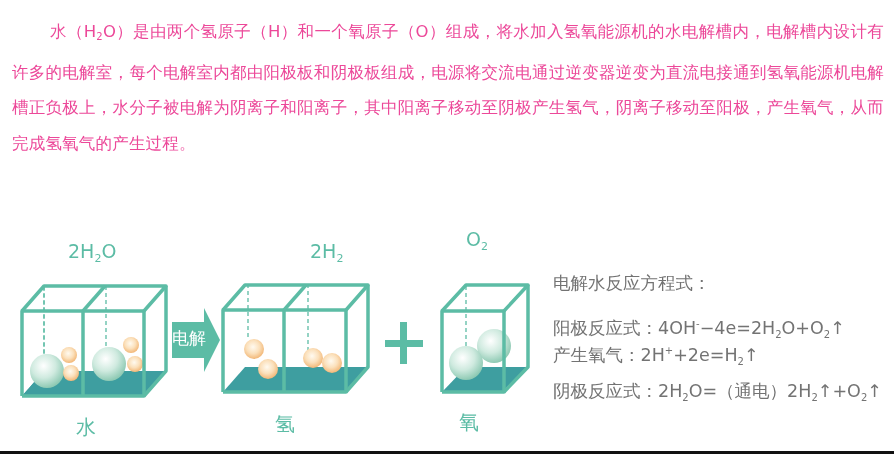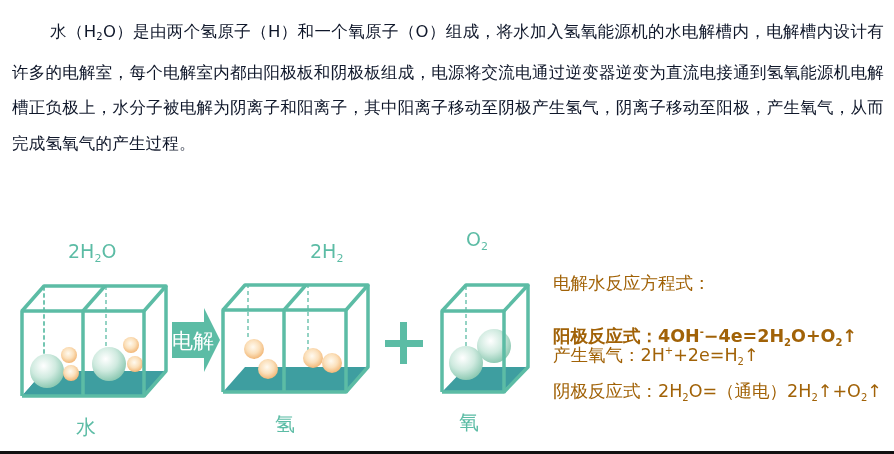--- a/index.html
+++ b/index.html
@@ -1,23 +1,23 @@
 <!DOCTYPE html>
 <html><head>
 <meta charset="utf-8">
 <style>
   html, body { margin:0; padding:0; background:#ffffff; }
   body { width:894px; height:454px; position:relative; overflow:hidden; font-family:"DejaVu Sans", sans-serif; }
-  .para { position:absolute; left:12px; top:14px; width:872px; font-size:16.5px; line-height:35.5px; color:#0f172a; text-indent:38px; letter-spacing:0.2px; text-align:justify; }
+  .para { position:absolute; left:12px; top:14px; width:872px; font-size:16.5px; line-height:35.5px; color:#ec4899; text-indent:38px; letter-spacing:0.2px; text-align:justify; }
   .para sub { font-size:10px; vertical-align:-3px; }
   .lbl { position:absolute; color:#5cbca5; font-family:"DejaVu Sans", sans-serif; font-size:19px;text-align:right; }
   .lbl sub { font-size:11px; vertical-align:-4px; }
   .cn { position:absolute; color:#5cbca5; font-size:20px; }
   svg { position:absolute; left:0; top:0; }
-  .eq { position:absolute; left:553px; color:#a16207; font-size:17.5px; white-space:nowrap; }
+  .eq { position:absolute; left:553px; color:#737373; font-size:17.5px; white-space:nowrap; }
   .eq sub { font-size:10px; vertical-align:-4px; }
   .eq sup { font-size:10px; vertical-align:7px; }
   .bottom-line { position:absolute; left:0; top:451px; width:894px; height:3px; background:#111; }
 </style>
 </head>
 <body>
 
 <div class="para"><span>水（H</span><sub>2</sub><span>O）是由两个氢原子（H）和一个氧原子（O）组成，将水加入氢氧能源机的水电解槽内，电解槽内设计有许多的电解室，每个电解室内都由阳极板和阴极板组成，电源将交流电通过逆变器逆变为直流电接通到氢氧能源机电解槽正负极上，水分子被电解为阴离子和阳离子，其中阳离子移动至阴极产生氢气，阴离子移动至阳极，产生氧气，从而完成氢氧气的产生过程。</span></div>
 
 <svg width="894" height="454">
@@ -96,24 +96,24 @@
       <polyline points="442,311 466,285 528,285 504,311"></polyline>
       <polyline points="528,285 528,367 504,392"></polyline>
     </g>
   </g>
 </svg>
 
 <div class="lbl" style="left:68px; top:240px;"><span>2H</span><sub>2</sub><span>O</span></div>
 <div class="lbl" style="left:279px; top:240px;margin-left:31px;"><span>2H</span><sub>2</sub></div>
 <div class="lbl" style="left:466px; top:228px;"><span>O</span><sub>2</sub></div>
 
-<div style="position:absolute; left:172px; top:327px; color:#ffffff; font-size:21px;">电解</div>
+<div style="position:absolute; left:172px; top:327px; color:#ffffff; font-size:17px;">电解</div>
 
 <div class="cn" style="left:76px; top:414px;">水</div>
 <div class="cn" style="left:275px; top:411px;">氢</div>
 <div class="cn" style="left:459px; top:409px;">氧</div>
 
 <div class="eq" style="top:271px;">电解水反应方程式：</div>
-<div class="eq" style="top:324px;font-weight:bold;"><span>阳极反应式：</span><span>4OH</span><sup>-</sup><span>−4e=2H</span><sub>2</sub><span>O+O</span><sub>2</sub><span>↑</span></div>
+<div class="eq" style="top:316px;"><span>阳极反应式：</span><span>4OH</span><sup>-</sup><span>−4e=2H</span><sub>2</sub><span>O+O</span><sub>2</sub><span>↑</span></div>
 <div class="eq" style="top:343px;"><span>产生氧气：</span><span>2H</span><sup>+</sup><span>+2e=H</span><sub>2</sub><span>↑</span></div>
 <div class="eq" style="top:379px;"><span>阴极反应式：</span><span>2H</span><sub>2</sub><span>O=（通电）2H</span><sub>2</sub><span>↑+O</span><sub>2</sub><span>↑</span></div>
 
 <div class="bottom-line"></div>
 
 </body></html>

